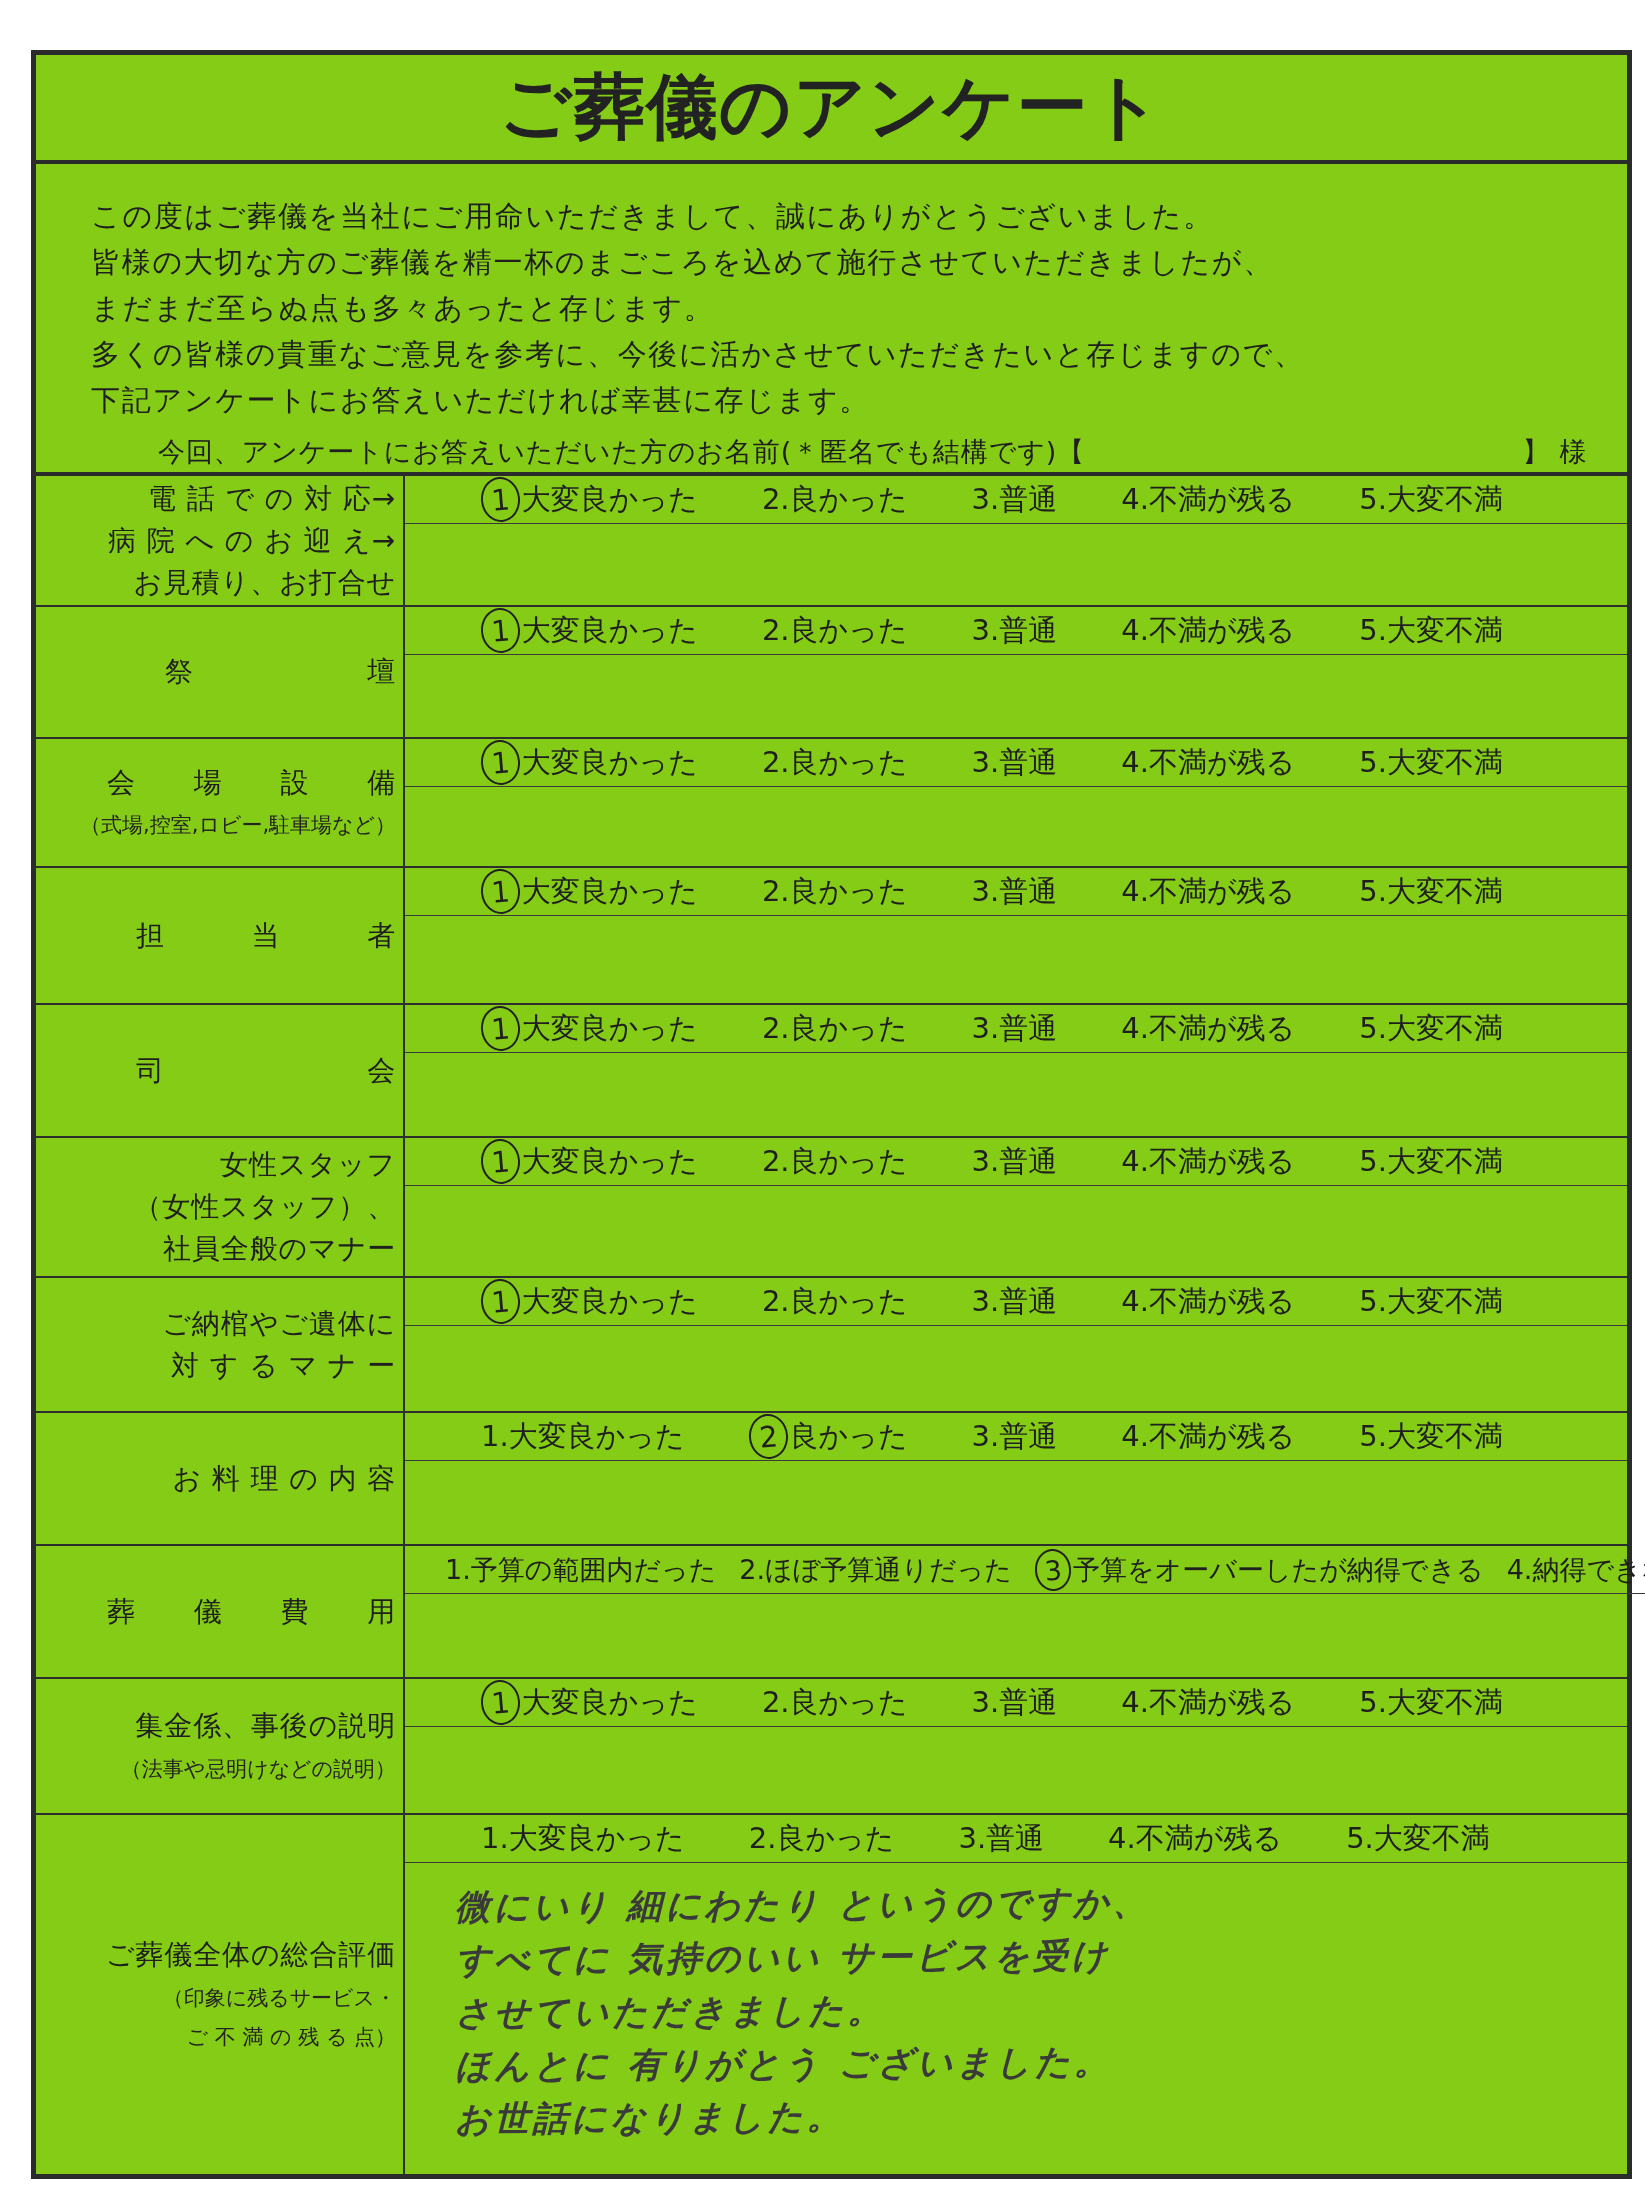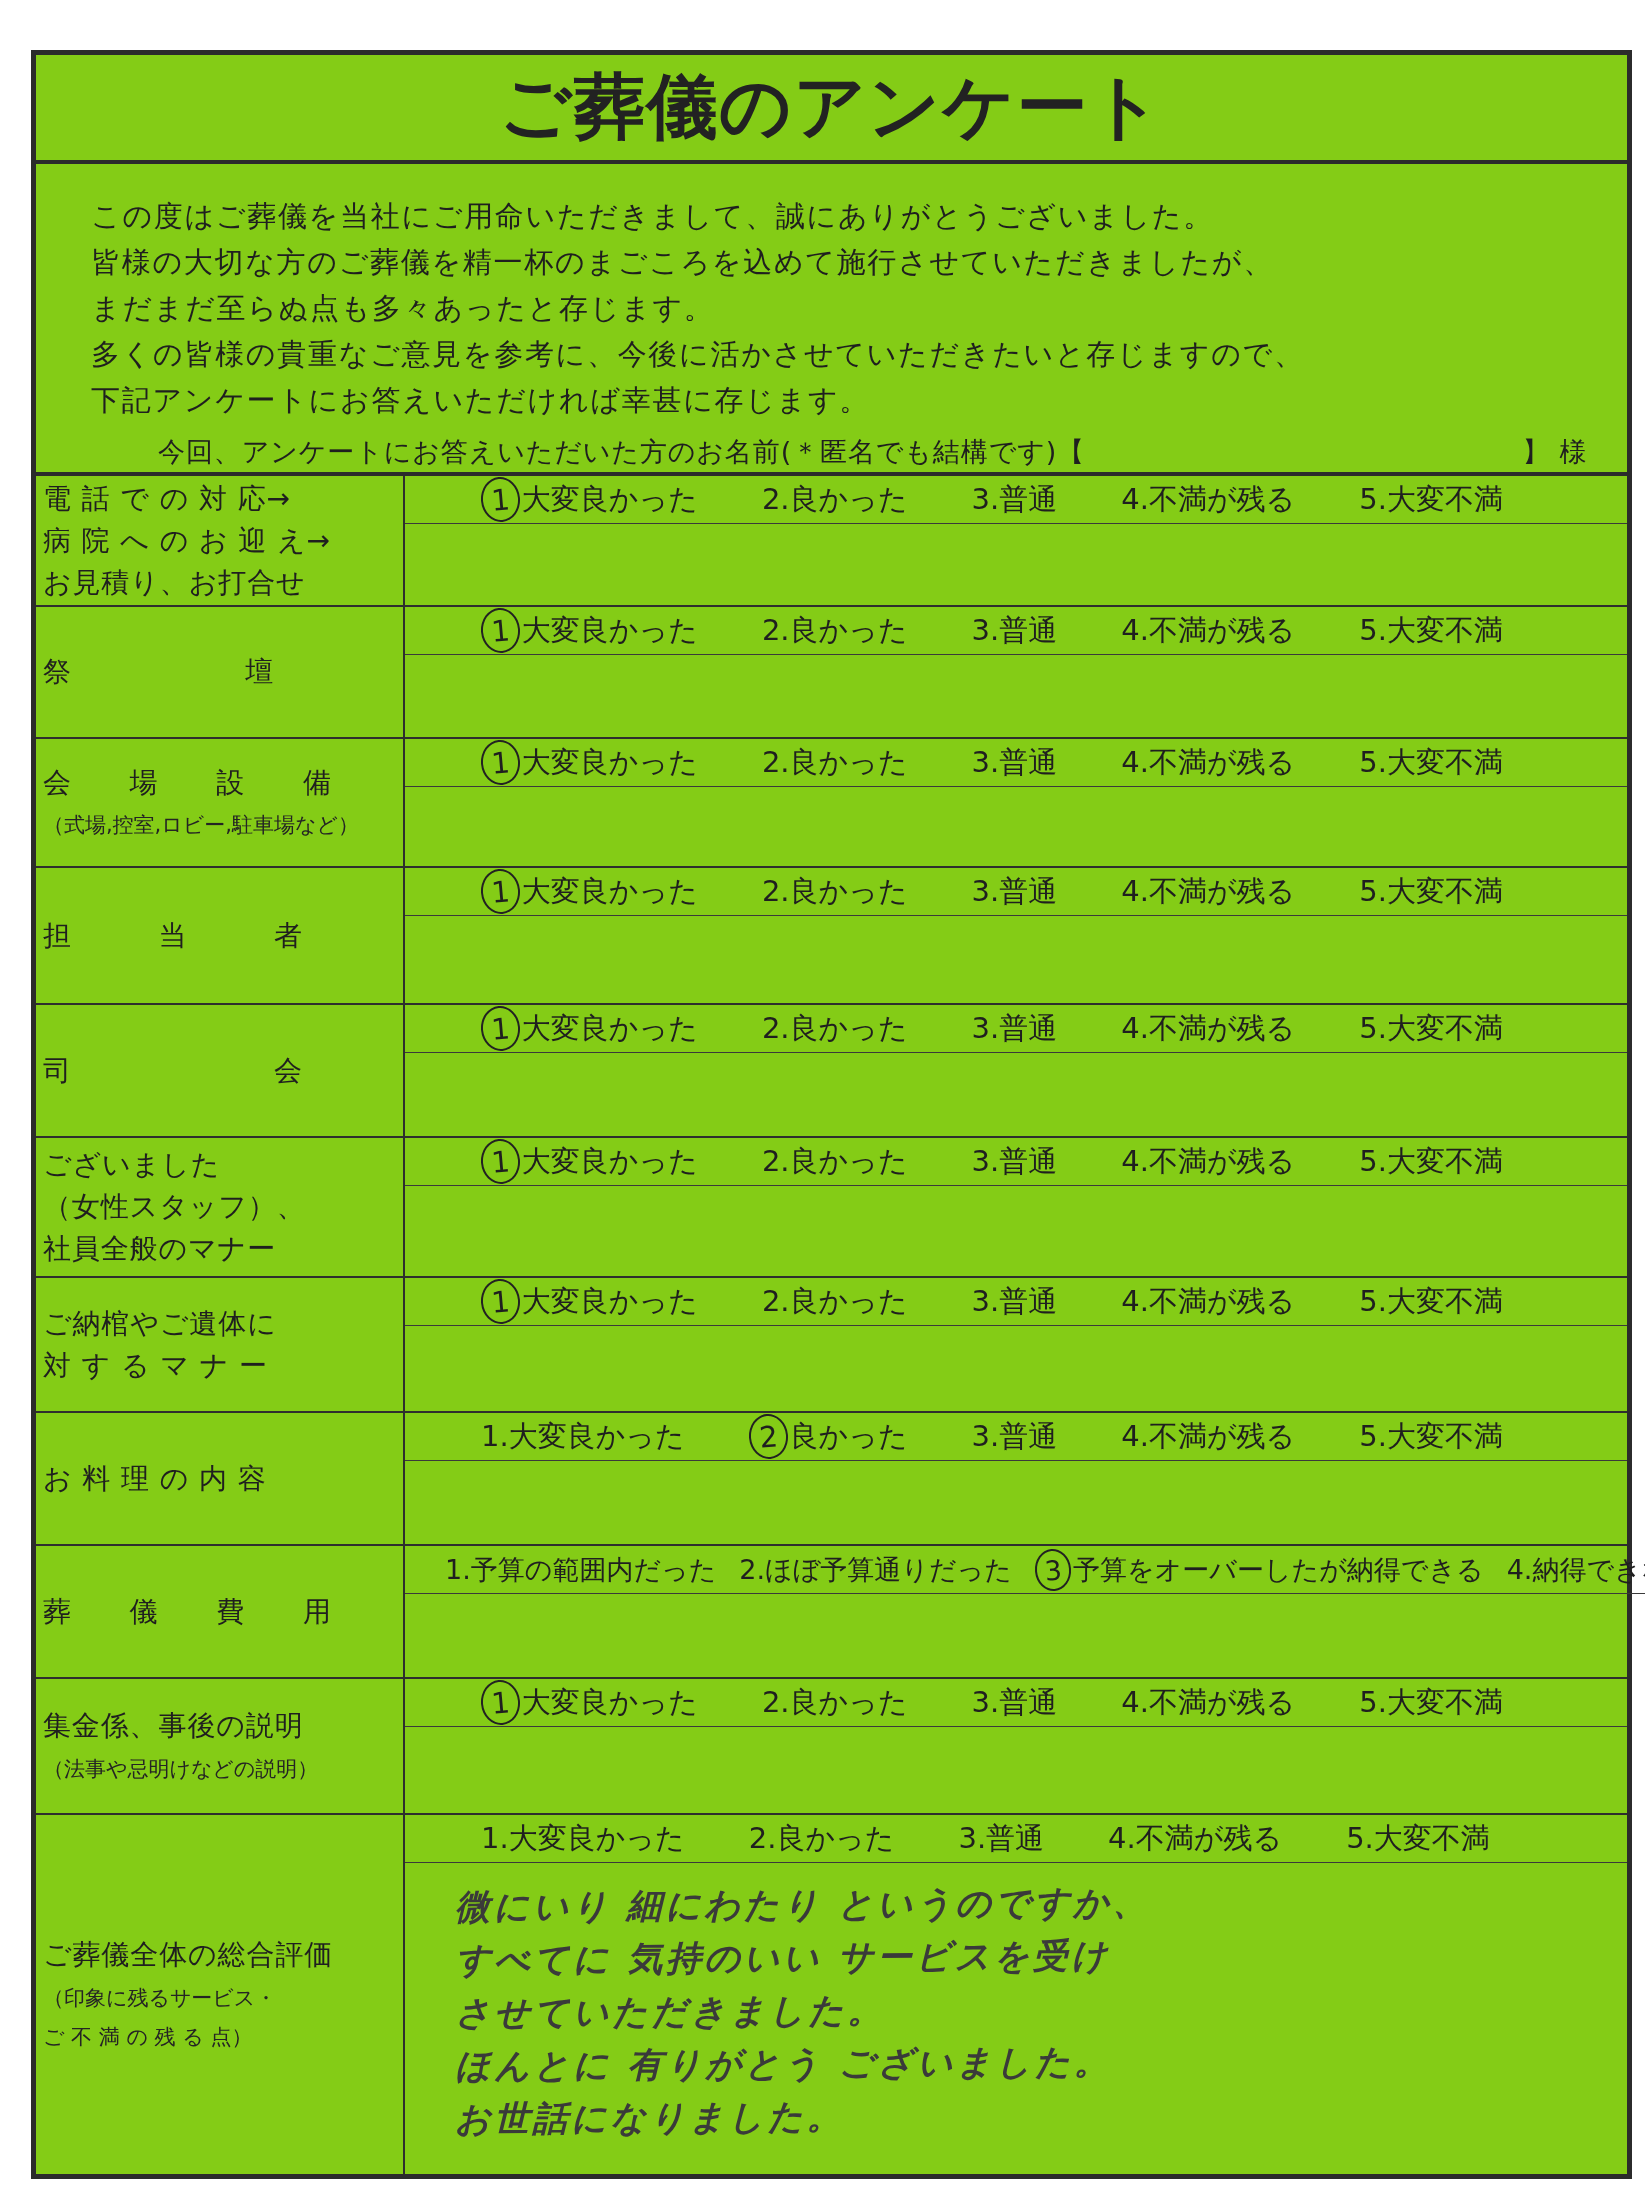--- a/index.html
+++ b/index.html
@@ -44,21 +44,21 @@
     font-size:27px; letter-spacing:0.9px;
   }
   .name-suffix { padding-right:15.5px; }
   
   .survey { flex:1 1 auto; border-top:4.3px solid #2b2b2b; display:flex; flex-direction:column; }
   .row { display:flex; border-bottom:2.6px solid #2e2e2e; flex:0 0 auto; }
   .row:last-child { border-bottom:none; flex:1 1 auto; }
   .label-cell {
     width:369px; flex:0 0 369px;
     border-right:2.6px solid #2e2e2e;
-    display:flex; flex-direction:column; justify-content:center; align-items:flex-start;
+    display:flex; flex-direction:column; justify-content:center; align-items:flex-end;
     padding:5.2px 6.9px; text-align:center;
   }
   .label-line  { font-size:28px; line-height:42px; letter-spacing:0.9px; white-space:nowrap; }
   .label-sub   { font-size:21px; line-height:36px; letter-spacing:0; white-space:nowrap; margin-top:3.4px; color:#242424; }
   .main-cell { flex:1 1 auto; display:flex; flex-direction:column; }
   .options {
     height:48px; flex:0 0 48px;
     border-bottom:1.7px solid #3a3a3a;
     display:flex; align-items:center;
     padding-left:76px; gap:64px;
@@ -195,21 +195,21 @@
             <span class="option">2.良かった</span>
             <span class="option">3.普通</span>
             <span class="option">4.不満が残る</span>
             <span class="option">5.大変不満</span>
           </div>
           <div class="comment"></div>
         </div>
       </div>
       <div class="row" style="height: 140px; flex: 0 0 140px;">
         <div class="label-cell">
-          <div class="label-line">ございました</div>
+          <div class="label-line">女性スタッフ</div>
           <div class="label-line">（女性スタッフ）、</div>
           <div class="label-line">社員全般のマナー</div>
         </div>
         <div class="main-cell">
           <div class="options">
             <span class="option">
               <span class="circle">1</span>
               <span>大変良かった</span>
             </span>
             <span class="option">2.良かった</span>

